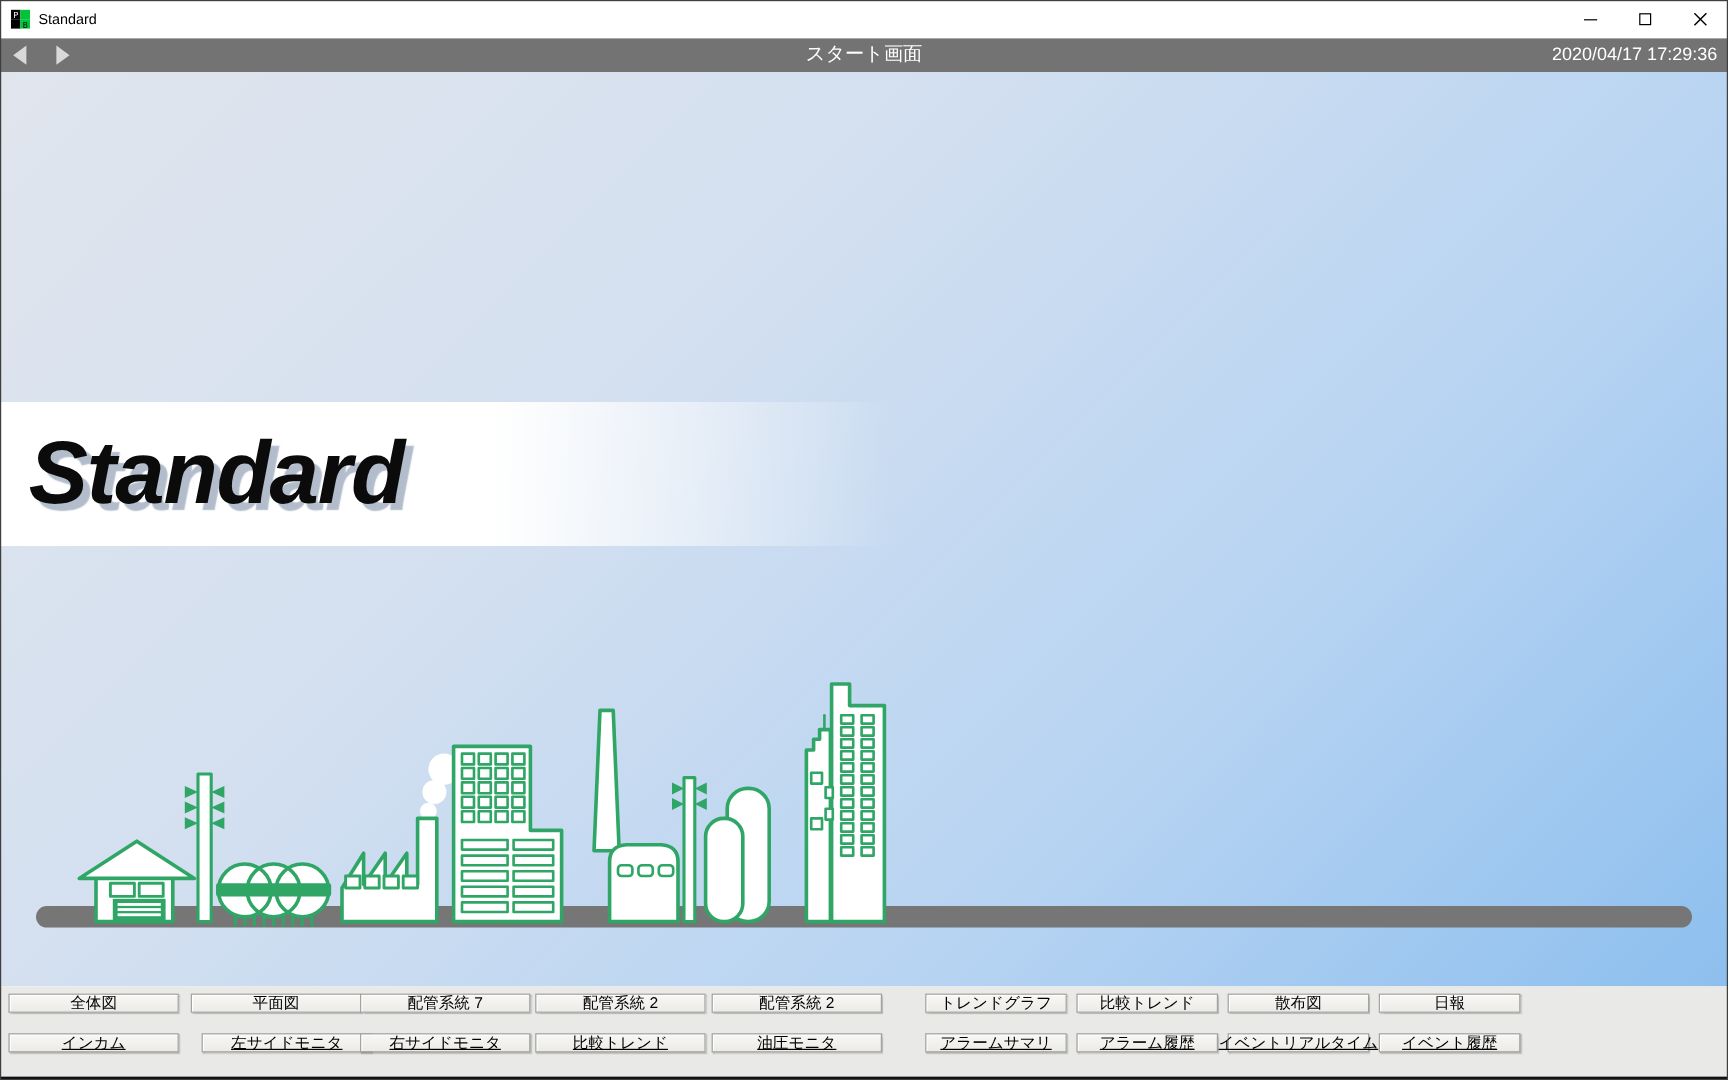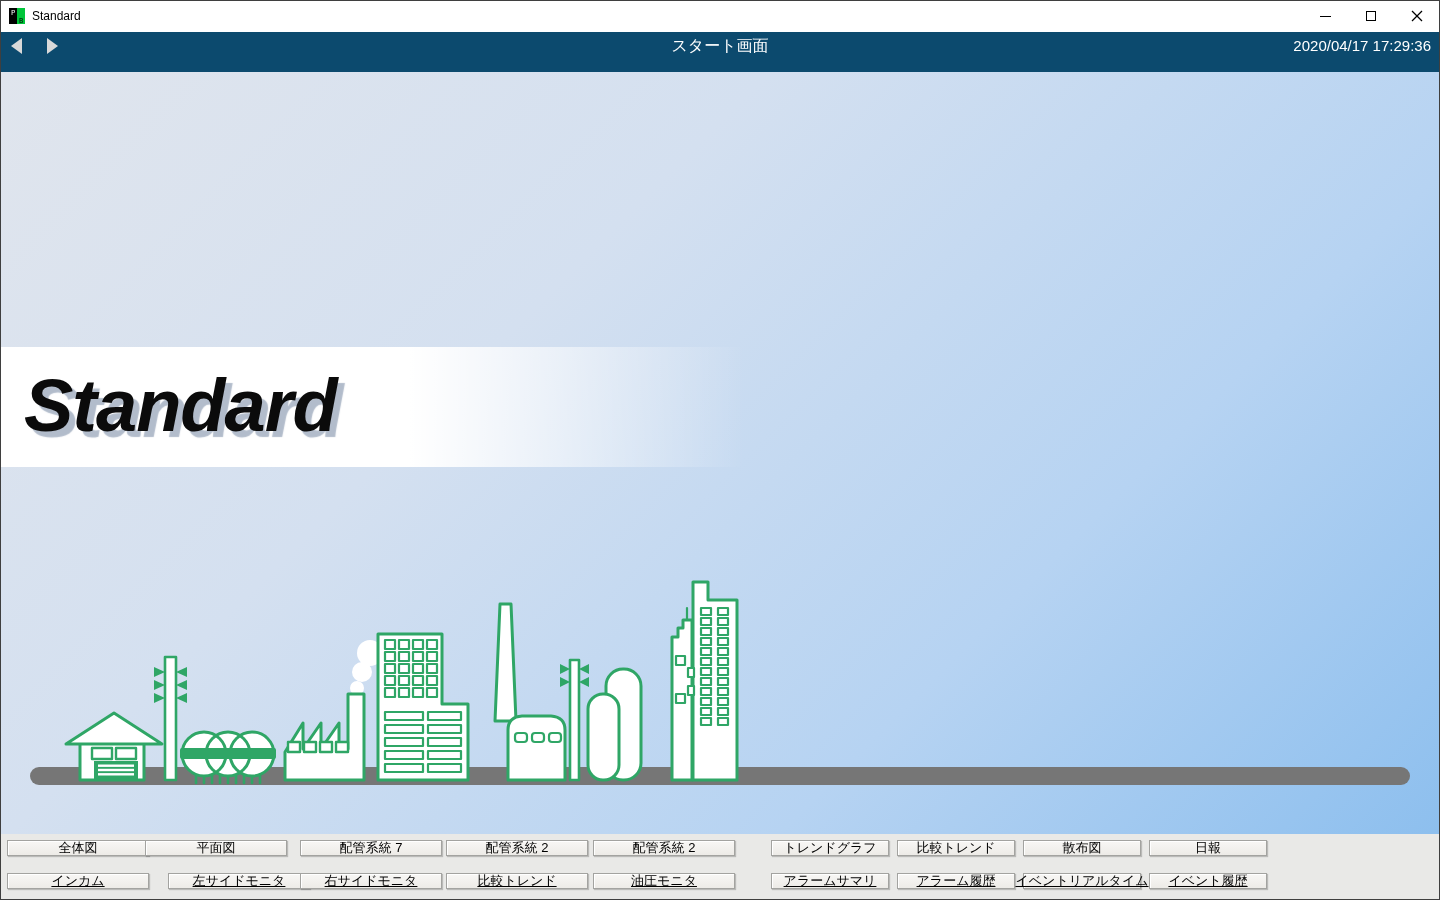--- a/index.html
+++ b/index.html
@@ -11,21 +11,21 @@
   
   #titlebar { position:relative; height:32px; background:#ffffff; display:flex; align-items:center; }
   #app-icon { position:absolute; left:9px; top:8px; width:16px; height:16px; }
   #window-title { position:absolute; left:32px; top:0; height:32px; line-height:32px; font-size:12px; color:#000; }
   .win-controls { position:absolute; right:0; top:0; height:32px; display:flex; }
   .win-btn { width:46px; height:32px; display:flex; align-items:center; justify-content:center; }
   .min-line { width:11px; height:1px; background:#000; }
   .max-box { width:10px; height:10px; border:1px solid #000; }
 
   
-  #navbar { position:relative; height:40px; background:#0c4a6e; }
+  #navbar { position:relative; height:28px; background:#737373; }
   .nav-arrow { position:absolute; top:0; width:26px; height:28px; display:flex; align-items:center; justify-content:center; }
   #nav-back { left:3px; } #nav-forward { left:39px; }
   #screen-title { position:absolute; left:0; right:0; top:0; height:28px; line-height:28px; text-align:center; color:#fff; font-size:16px; }
   #nav-datetime { position:absolute; right:9px; top:0; height:28px; line-height:28px; color:#fff; font-size:15px; }
 
   
   #main { position:relative; height:762px;
     background:linear-gradient(135deg,#e0e5ed 0%,#d4e0f0 35%,#b6d3f2 70%,#8dbfee 100%); }
   #hero-band { position:absolute; left:0; top:275px; width:745px; height:120px;
     background:linear-gradient(to right,#ffffff 0%,#ffffff 55%,rgba(255,255,255,0) 100%); }
@@ -255,21 +255,21 @@
             <rect x="718" y="136" width="10" height="7"></rect>
           <rect x="701" y="146" width="10" height="7"></rect>
             <rect x="718" y="146" width="10" height="7"></rect>
         </g>
       </g>
     </svg>
   </div>
 
   <div id="panel">
     <div class="btn row1" style="left:7px;width:142px">全体図</div>
-    <div class="btn row1" style="left:145px;width:142px">平面図</div>
+    <div class="btn row1" style="left:159px;width:142px">平面図</div>
     <div class="btn row1" style="left:300px;width:142px">配管系統 7</div>
     <div class="btn row1" style="left:446px;width:142px">配管系統 2</div>
     <div class="btn row1" style="left:593px;width:142px">配管系統 2</div>
     <div class="btn row1" style="left:771px;width:118px">トレンドグラフ</div>
     <div class="btn row1" style="left:897px;width:118px">比較トレンド</div>
     <div class="btn row1" style="left:1023px;width:118px">散布図</div>
     <div class="btn row1" style="left:1149px;width:118px">日報</div>
 
     <div class="btn row2" style="left:7px;width:142px">インカム</div>
     <div class="btn row2" style="left:168px;width:142px">左サイドモニタ</div>

